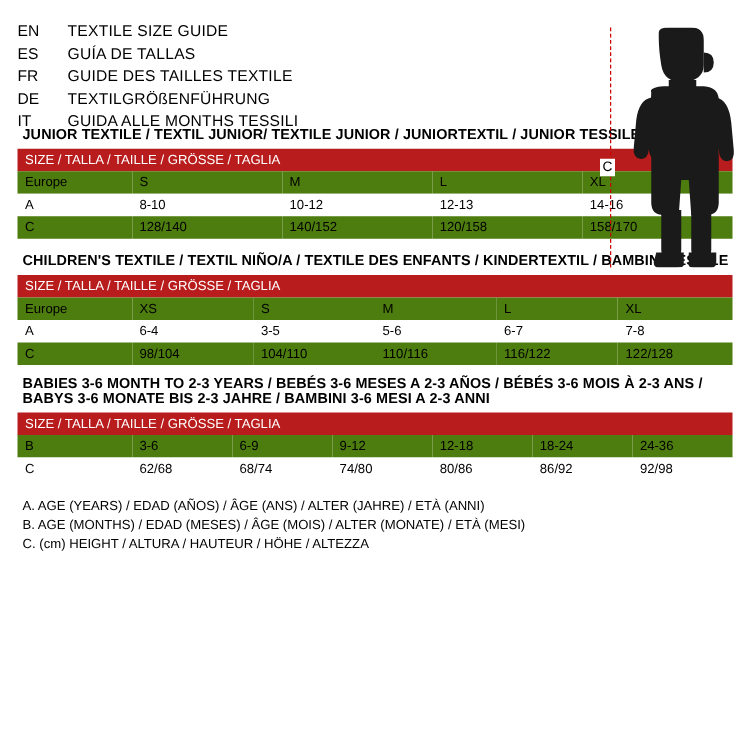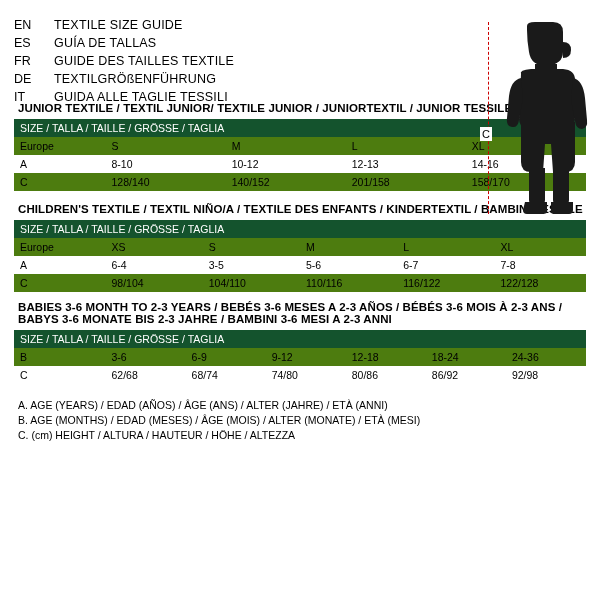--- a/index.html
+++ b/index.html
@@ -95,21 +95,21 @@
     width: 100%;
     border-collapse: collapse;
     font-size: 10.5px;
     table-layout: fixed;
   }
   table.size-table td {
     padding: 3px 0 3px 6px;
     vertical-align: middle;
   }
   .band-grey td {
-    background: #14532d;
+    background: #b91c1c;
     color: #ffffff;
     font-weight: normal;
     font-size: 10.5px;
     padding-top: 4px;
     padding-bottom: 4px;
   }
   .row-light td { background: #4d7c0f; }
   .row-white td { background: #ffffff; }
 
   .spacer-10 { height: 12px; }
@@ -141,21 +141,21 @@
     <div class="lang-row">
       <div class="lang-code">FR</div>
       <div class="lang-title">GUIDE DES TAILLES TEXTILE</div>
     </div>
     <div class="lang-row">
       <div class="lang-code">DE</div>
       <div class="lang-title">TEXTILGRÖßENFÜHRUNG</div>
     </div>
     <div class="lang-row">
       <div class="lang-code">IT</div>
-      <div class="lang-title">GUIDA ALLE TAGLIE TESSILI</div>
+      <div class="lang-title">GUIDA ALLE MONTHS TESSILI</div>
     </div>
 
     <div class="figure-wrap">
       <div class="dash-line"></div>
       <div class="c-label">C</div>
       <svg class="baby-svg" width="100" height="192" viewBox="0 0 100 192">
         <g fill="#1a1a1a">
 
           <path d="M30 4 Q30 0 38 0 L56 0 Q66 0 66 10 L66 30 Q66 42 50 44 Q34 44 32 30 Q30 18 30 8 Z"></path>
 
@@ -205,21 +205,21 @@
         <td>A</td>
         <td>8-10</td>
         <td>10-12</td>
         <td>12-13</td>
         <td>14-16</td>
       </tr>
       <tr class="row-light">
         <td>C</td>
         <td>128/140</td>
         <td>140/152</td>
-        <td>201/158</td>
+        <td>120/158</td>
         <td>158/170</td>
       </tr>
     </tbody>
   </table>
 
   <div class="spacer-10"></div>
 
   <div class="section-title">CHILDREN'S TEXTILE / TEXTIL NIÑO/A / TEXTILE DES ENFANTS / KINDERTEXTIL / BAMBINI TESSILE</div>
   <table class="size-table">
     <colgroup>

